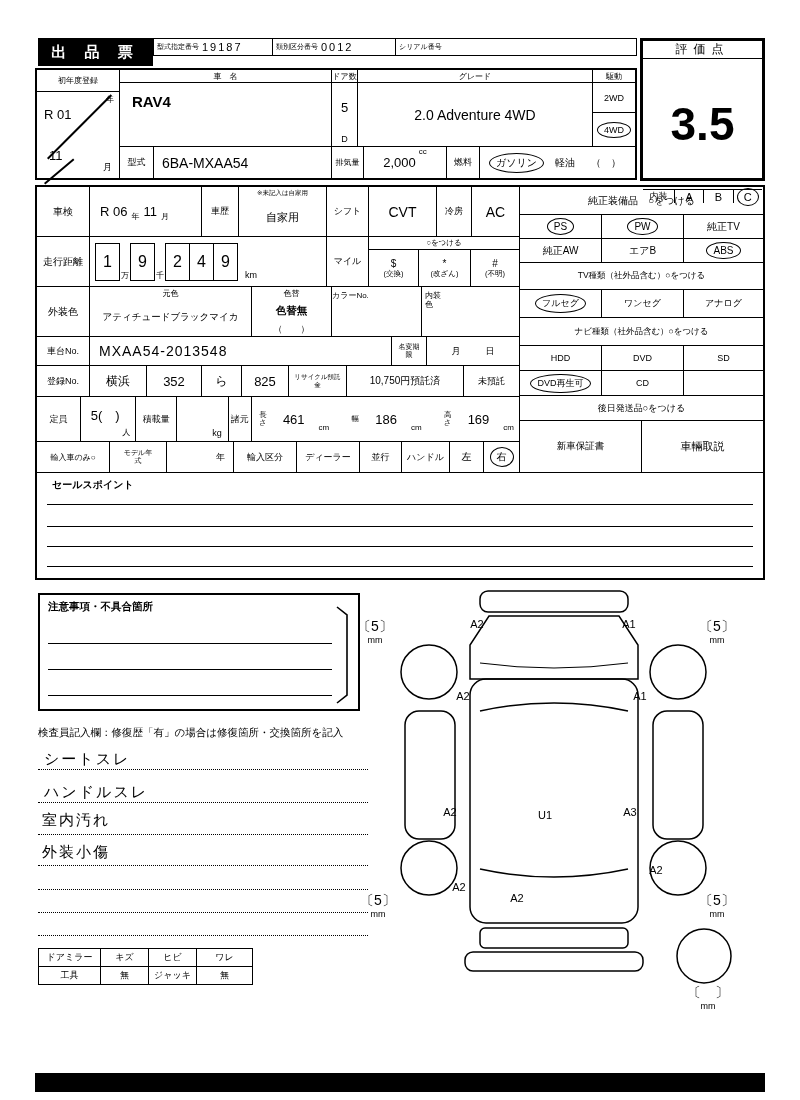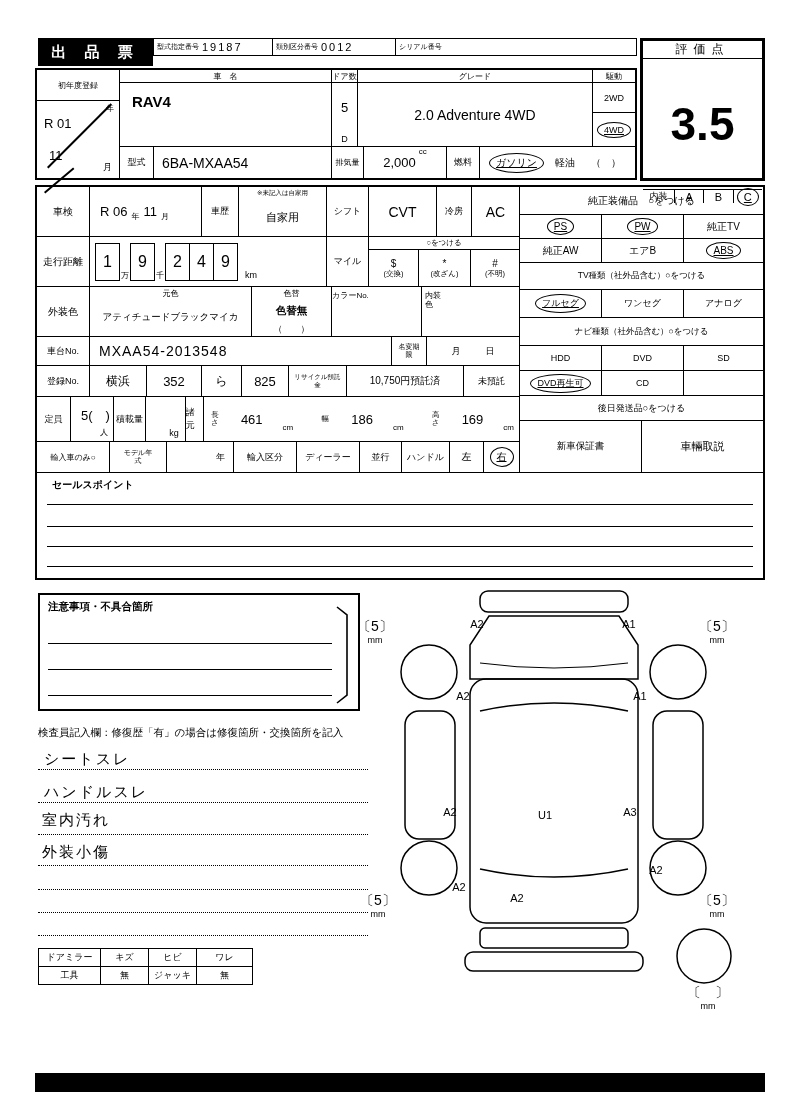--- a/index.html
+++ b/index.html
@@ -9,21 +9,21 @@
   .abs{position:absolute;}
   .r{display:flex;}
   .c{display:flex;flex-direction:column;}
   .cc{display:flex;align-items:center;justify-content:center;}
   .br{border-right:1px solid #000;}
   .bb{border-bottom:1px solid #000;}
   .f6{font-size:6.5px;}.f7{font-size:7.5px;}.f8{font-size:8px;}.f9{font-size:9px;}
   .f10{font-size:10px;}.f11{font-size:11px;}.f12{font-size:12px;}.f13{font-size:13px;}
   .f14{font-size:14px;}.f15{font-size:15px;}
   .hdr{font-size:8px;display:flex;align-items:center;justify-content:center;}
-  .circled{position:relative;display:inline-block;padding:0 2px;text-decoration:underline;}
+  .circled{position:relative;display:inline-block;padding:0 2px;}
   .circled::after{content:"";position:absolute;left:-5px;right:-5px;top:-3px;bottom:-3px;
     border:1.6px solid #000;border-radius:50%;pointer-events:none;}
   .slash{position:absolute;height:1.5px;background:#000;transform-origin:0 0;}
   .wline{position:absolute;border-bottom:1px solid #000;}
   .dotline{position:absolute;border-bottom:1.6px dotted #000;}
   .digitbox{width:25px;height:38px;border:1px solid #000;display:flex;align-items:center;
     justify-content:center;font-size:16px;flex:none;}
   .digitsep{font-size:8px;align-self:flex-end;padding:0 1px 5px;}
   .dimlabel{width:12px;font-size:7.5px;line-height:1.05;text-align:center;flex:none;}
   .dimunit{font-size:8px;align-self:flex-end;padding-bottom:9px;}
@@ -87,21 +87,21 @@
         </div>
       <div class="cc f11" style="flex:1">
           <span class="circled">C</span>
         </div>
     </div>
   </div>
 
   <div class="abs" id="top-form">
 
     <div class="c br" style="width:83px">
-      <div class="hdr bb f7" style="height:31px">初年度登録</div>
+      <div class="hdr bb f7" style="height:22px">初年度登録</div>
       <div style="position:relative;flex:1">
         <span class="abs f8" style="top:2px;right:5px">年</span>
         <span class="abs f13" style="top:15px;left:7px">R 01</span>
         <div class="slash" style="top:66px;left:10px;width:90px;transform:rotate(-45deg)"></div>
         <span class="abs f13" style="bottom:15px;left:12px">11</span>
         <span class="abs f9" style="bottom:4px;right:7px">月</span>
         <div class="slash" style="top:91px;left:7px;width:38px;transform:rotate(-40deg)"></div>
       </div>
     </div>
 
@@ -252,21 +252,21 @@
           <div class="cc br f9" style="width:53px">定員</div>
           <div class="br" style="width:67px;position:relative">
             <span class="abs f13" style="top:10px;left:10px">5(　)</span>
             <span class="abs f8" style="bottom:3px;right:5px">人</span>
           </div>
           <div class="cc br f9" style="width:50px">積載量</div>
           <div class="br" style="width:62px;position:relative">
             <span class="abs f9" style="bottom:3px;right:6px">kg</span>
           </div>
           <div class="cc br f9" style="width:28px">諸元</div>
-          <div class="r" style="flex:1;align-items:center;gap:20px;padding:0 5px">
+          <div class="r" style="flex:1;align-items:center;gap:14px;padding:0 5px">
             <div class="dimlabel">長さ</div>
             <span class="f13">461</span>
             <span class="dimunit">cm</span>
             <div class="dimlabel" style="margin-left:6px">幅</div>
             <span class="f13">186</span>
             <span class="dimunit">cm</span>
             <div class="dimlabel" style="margin-left:6px">高さ</div>
             <span class="f13">169</span>
             <span class="dimunit">cm</span>
           </div>

